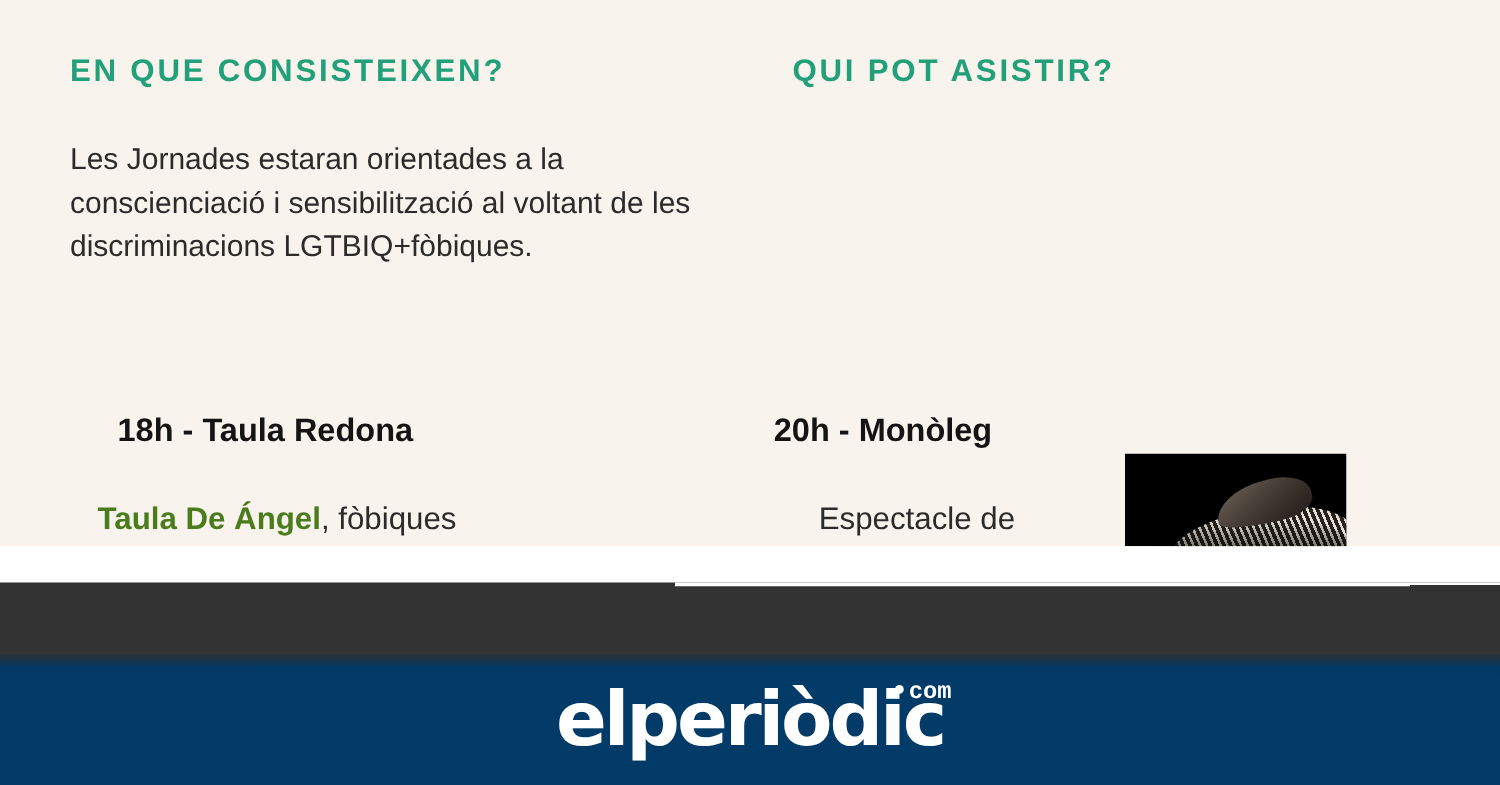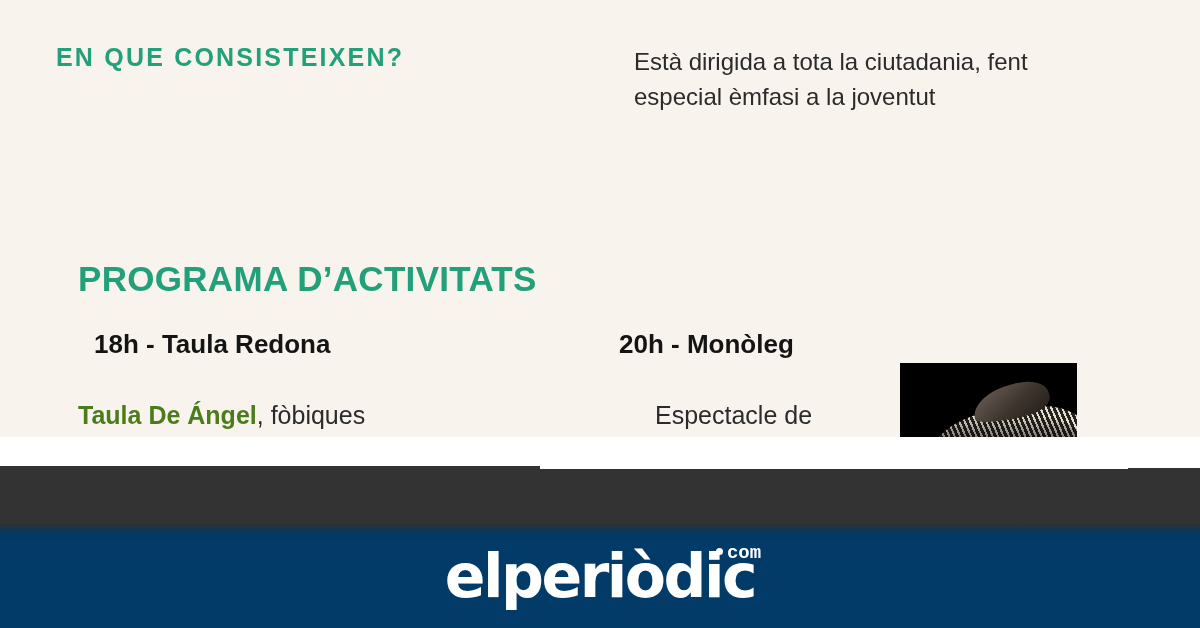--- a/index.html
+++ b/index.html
@@ -253,27 +253,27 @@
 </head>
 <body>
 
 <div class="card">
 
   <div class="poster">
     <div class="poster-inner">
 
       <div class="col-left">
         <h2 class="sec-head">EN QUE CONSISTEIXEN?</h2>
+        <p class="sec-body">Les Jornades estaran orientades a la conscienciació i sensibilització al voltant de les discriminacions LGTBIQ+fòbiques.</p>
       </div>
 
       <div class="col-right">
-        <p class="sec-body">Està dirigida a tota la ciutadania, fent especial èmfasi a la joventut</p>
-      </div>
-
-      <h1 class="programa">PROGRAMA D’ACTIVITATS</h1>
+        <h2 class="sec-head">QUI POT ASISTIR?</h2>
+      </div>
+
 
       <div class="slot left">
         <p class="slot-time">18h - Taula Redona</p>
         <p class="slot-desc"><span class="speaker">Taula De Ángel</span><span>, fòbiques</span></p>
       </div>
 
       <div class="slot right">
         <p class="slot-time">20h - Monòleg</p>
         <p class="slot-desc">Espectacle de</p>
       </div>

